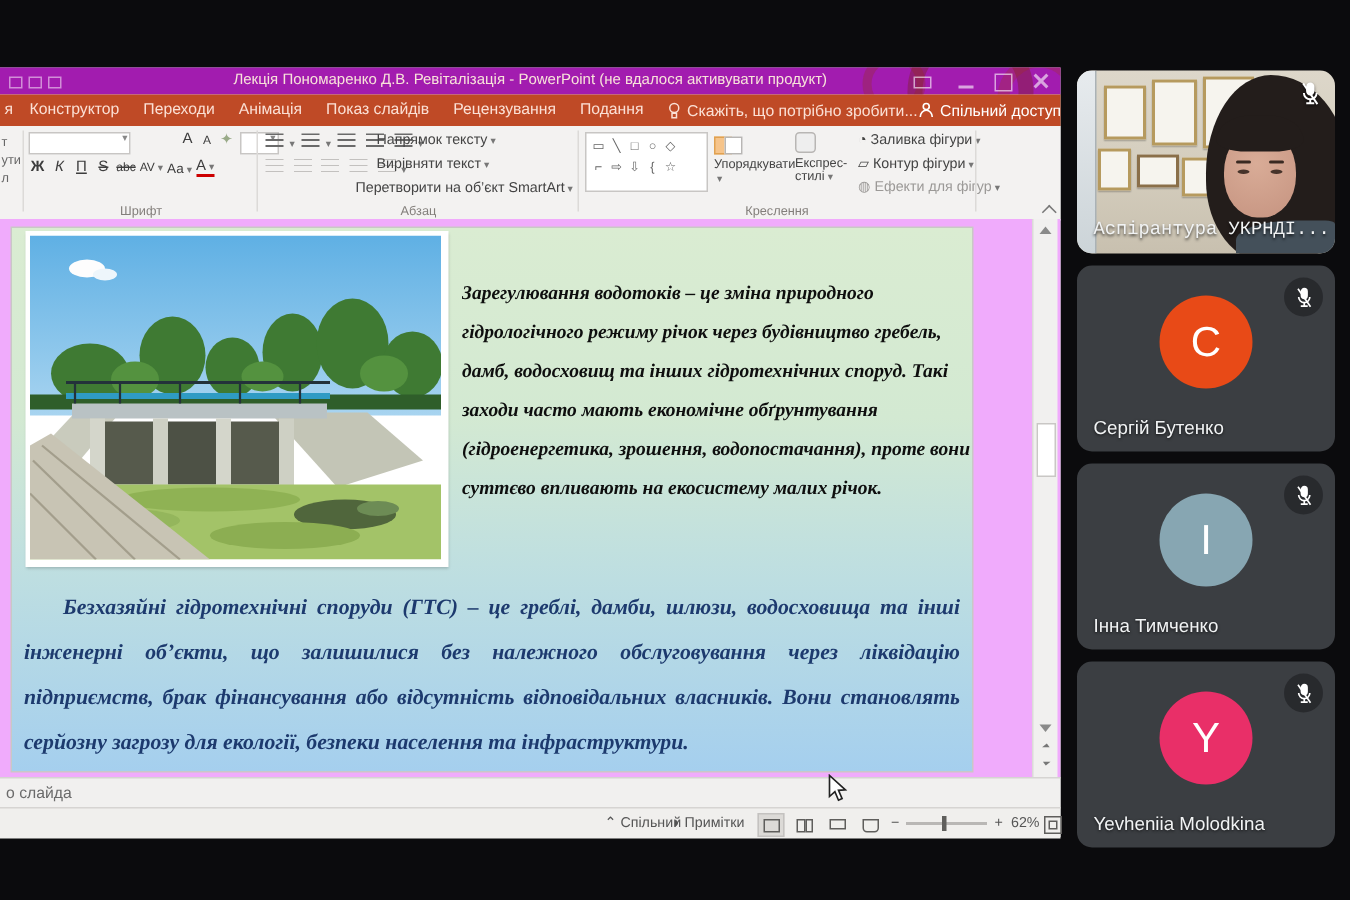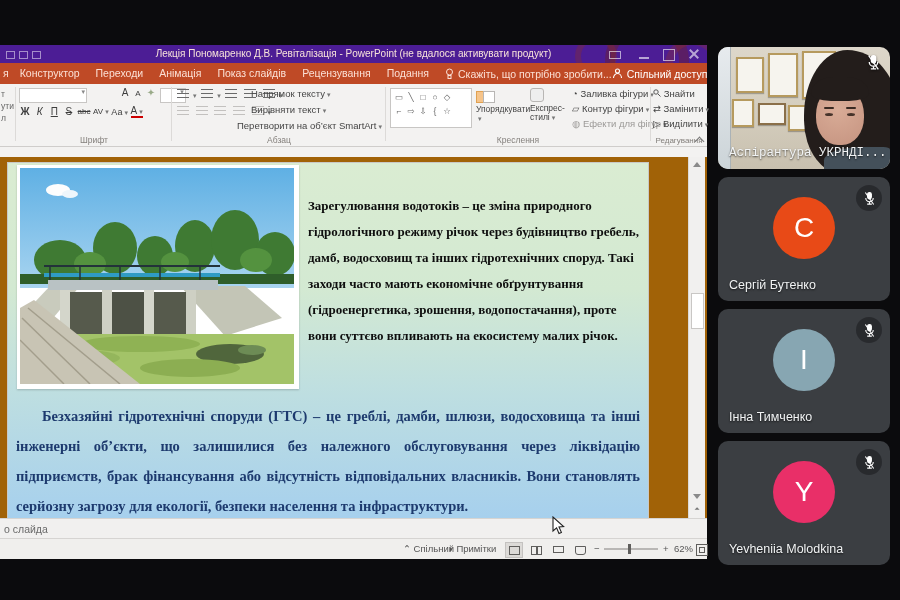--- a/index.html
+++ b/index.html
@@ -3,21 +3,21 @@
 <meta charset="utf-8">
 <style>
   html,body{margin:0;padding:0;background:#000;}
   .stage{position:relative;width:900px;height:600px;background:#0b0b0d;overflow:hidden;
          font-family:"Liberation Sans",sans-serif;}
   .ab{position:absolute;}
 
   
   .ppt{left:0;top:45px;width:707px;height:513px;background:#f3f2f1;}
 
-  .titlebar{left:0;top:0;width:707px;height:18px;background:#4c1d95;overflow:hidden;}
+  .titlebar{left:0;top:0;width:707px;height:18px;background:#a21caf;overflow:hidden;}
   .deco1{right:18px;top:-26px;width:64px;height:64px;border:10px solid rgba(120,35,12,.35);border-radius:50%;}
   .deco2{right:90px;top:-10px;width:30px;height:30px;border:6px solid rgba(150,50,20,.30);border-radius:50%;}
   .deco3{right:-14px;top:-8px;width:40px;height:40px;border:8px solid rgba(160,55,22,.28);border-radius:50%;}
   .title{left:0;top:0;width:100%;text-align:center;font-size:10px;line-height:18px;color:#f8e3da;white-space:nowrap;}
   .qat-ico{top:6px;width:7px;height:6px;border:1px solid rgba(255,255,255,.5);}
   .wc{top:4px;width:10px;height:10px;opacity:.6;}
   .wc-min{border-bottom:2px solid #fff;height:8px;}
   .wc-max{border:1.5px solid #fff;}
   .wc-x::before,.wc-x::after{content:"";position:absolute;left:4px;top:-1px;width:2px;height:12px;background:#fff;}
   .wc-x::before{transform:rotate(45deg);}
@@ -43,21 +43,21 @@
   .il.dim{background:repeating-linear-gradient(#c3c1bf 0 1px,transparent 1px 4px);}
   .rtxt{white-space:nowrap;color:#444;}
   .shapebox{background:#fff;border:1px solid #c8c6c4;}
   .shp{display:inline-block;width:12px;text-align:center;font-size:8.5px;color:#666;line-height:12px;}
   .bigbtn{text-align:left;color:#444;font-size:8.5px;line-height:9px;}
   .sq{display:inline-block;width:10px;height:10px;border:1px solid #e0a151;background:#f6c48a;}
   .sq2{display:inline-block;width:10px;height:10px;border:1px solid #b8b6b4;background:#fff;margin-left:-5px;margin-top:3px;}
   .chev{right:4px;bottom:3px;width:8px;height:8px;}
   .chev::before{content:"";position:absolute;left:1px;top:3px;width:6px;height:6px;border-left:1.5px solid #777;border-top:1.5px solid #777;transform:rotate(45deg);}
 
-  .editarea{left:0;top:112px;width:707px;height:372px;background:#a16207;overflow:hidden;}
+  .editarea{left:0;top:101px;width:707px;height:372px;background:#f0abfc;overflow:hidden;font-style:italic;}
   .slide{left:8px;top:6px;width:640px;height:362px;box-shadow:0 0 0 1px #c9c8c6;
          background:linear-gradient(180deg,#daecd2 0%,#d3e9d2 35%,#bfdfe0 62%,#a5cfee 100%);}
   .photo{left:9px;top:2px;width:282px;height:224px;background:#fff;padding:3px;box-sizing:border-box;box-shadow:0 1px 2px rgba(0,0,0,.2);}
   .p1{left:300px;top:30px;width:340px;height:200px;overflow:hidden;
       font-family:"Liberation Serif",serif;font-weight:bold;font-size:13px;line-height:26px;color:#0e0e0e;}
   .p2{left:8px;top:238px;width:624px;height:122px;overflow:hidden;text-align:justify;text-indent:26px;
       font-family:"Liberation Serif",serif;font-weight:bold;font-size:14.5px;line-height:30px;color:#1d3a6e;}
 
   .vscroll{left:688px;top:0;width:16px;height:372px;background:#f1f0ef;border-left:1px solid #dcdad8;}
   .varrow{left:4px;width:0;height:0;border-left:4px solid transparent;border-right:4px solid transparent;}
@@ -216,32 +216,20 @@
           <div>Експрес-</div>
           <div class="car">стилі</div>
         </div>
         <span class="ab rtxt car" style="left:184px;top:4px">◔ <span>Заливка фігури</span></span>
         <span class="ab rtxt car" style="left:184px;top:19px">▱ <span>Контур фігури</span></span>
         <span class="ab rtxt car" style="left:184px;top:34px;color:#9b9997">◍ <span>Ефекти для фігур</span></span>
         <div class="ab glabel">Креслення</div>
       </div>
       <div class="ab sep" style="left:650px"></div>
 
-      <div class="ab" style="left:653px;top:0;width:52px;height:62px">
-        <span class="ab rtxt" style="left:0;top:4px">
-          <svg width="8" height="8" viewBox="0 0 8 8">
-              <circle cx="3" cy="3" r="2.2" fill="none" stroke="#5a5a5a"></circle>
-              <line x1="5" y1="5" x2="7.5" y2="7.5" stroke="#5a5a5a"></line>
-            </svg>
-          <span>Знайти</span>
-        </span>
-        <span class="ab rtxt car" style="left:0;top:19px">⇄ <span>Замінити</span></span>
-        <span class="ab rtxt car" style="left:0;top:34px">▷ <span>Виділити</span></span>
-        <div class="ab glabel" style="font-size:8px">Редагування</div>
-      </div>
       <div class="ab chev"></div>
     </div>
 
     <div class="ab editarea">
       <div class="ab slide">
         <div class="ab photo">
           <svg width="274" height="216" viewBox="0 0 274 216">
             <defs>
               <linearGradient id="sky" x1="0" y1="0" x2="0" y2="1">
                 <stop offset="0" stop-color="#5fb0e4"></stop>

